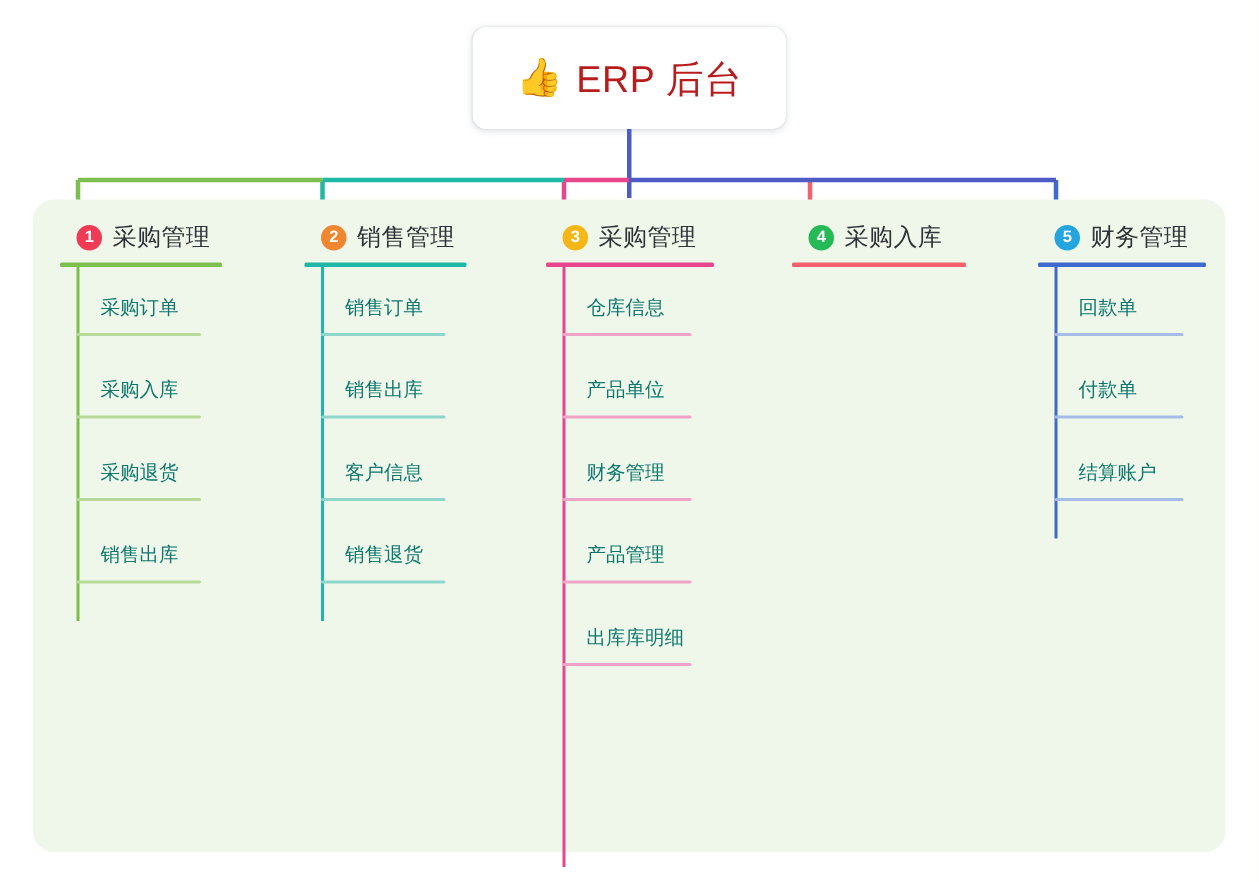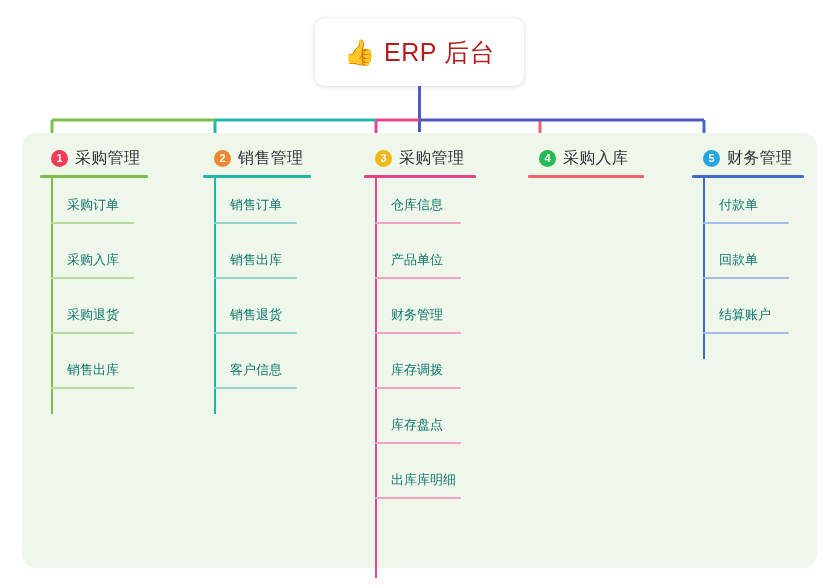--- a/index.html
+++ b/index.html
@@ -201,26 +201,26 @@
     <span class="leaf-label">销售订单</span>
     <span class="leaf-rule" style="background: rgb(143, 214, 204); width: 83px;"></span>
   </div>
 
   <div class="leaf">
     <span class="leaf-label">销售出库</span>
     <span class="leaf-rule" style="background: rgb(143, 214, 204); width: 83px;"></span>
   </div>
 
   <div class="leaf">
+    <span class="leaf-label">客户信息</span>
+    <span class="leaf-rule" style="background: rgb(143, 214, 204); width: 83px;"></span>
+  </div>
+
+  <div class="leaf">
     <span class="leaf-label">销售退货</span>
-    <span class="leaf-rule" style="background: rgb(143, 214, 204); width: 83px;"></span>
-  </div>
-
-  <div class="leaf">
-    <span class="leaf-label">客户信息</span>
     <span class="leaf-rule" style="background: rgb(143, 214, 204); width: 83px;"></span>
   </div>
 </div>
   </div>
 
   <div class="column" style="left: 364px;">
     <div class="col-header">
       <span class="badge" style="background: rgb(245, 182, 23);">3</span>
       <span class="col-title">采购管理</span>
     </div>
@@ -238,28 +238,24 @@
     <span class="leaf-rule" style="background: rgb(240, 163, 198); width: 86px;"></span>
   </div>
 
   <div class="leaf">
     <span class="leaf-label">财务管理</span>
     <span class="leaf-rule" style="background: rgb(240, 163, 198); width: 86px;"></span>
   </div>
 
 
   <div class="leaf">
-    <span class="leaf-label">库存调拨</span>
-    <span class="leaf-rule" style="background: rgb(240, 163, 198); width: 86px;"></span>
-  </div>
-
-  <div class="leaf">
-    <span class="leaf-label">库存盘点</span>
-    <span class="leaf-rule" style="background: rgb(240, 163, 198); width: 86px;"></span>
-  </div>
+    <span class="leaf-label">产品管理</span>
+    <span class="leaf-rule" style="background: rgb(240, 163, 198); width: 86px;"></span>
+  </div>
+
 
   <div class="leaf">
     <span class="leaf-label">出库库明细</span>
     <span class="leaf-rule" style="background: rgb(240, 163, 198); width: 86px;"></span>
   </div>
 </div>
   </div>
 
   <div class="column" style="left: 528px;">
     <div class="col-header">
@@ -272,28 +268,28 @@
   <div class="column" style="left: 692px;">
     <div class="col-header">
       <span class="badge" style="background: rgb(36, 165, 224);">5</span>
       <span class="col-title">财务管理</span>
     </div>
     <div class="head-rule" style="background: rgb(63, 107, 208); width: 112px;"></div>
     <div class="col-body">
       <div class="spine" style="background: rgb(63, 107, 208); height: 181px;"></div>
 
   <div class="leaf">
+    <span class="leaf-label">回款单</span>
+    <span class="leaf-rule" style="background: rgb(166, 188, 232); width: 86px;"></span>
+  </div>
+
+  <div class="leaf">
     <span class="leaf-label">付款单</span>
     <span class="leaf-rule" style="background: rgb(166, 188, 232); width: 86px;"></span>
   </div>
 
   <div class="leaf">
-    <span class="leaf-label">回款单</span>
-    <span class="leaf-rule" style="background: rgb(166, 188, 232); width: 86px;"></span>
-  </div>
-
-  <div class="leaf">
     <span class="leaf-label">结算账户</span>
     <span class="leaf-rule" style="background: rgb(166, 188, 232); width: 86px;"></span>
   </div>
 </div>
   </div>
 </div>
 
 </body></html>

